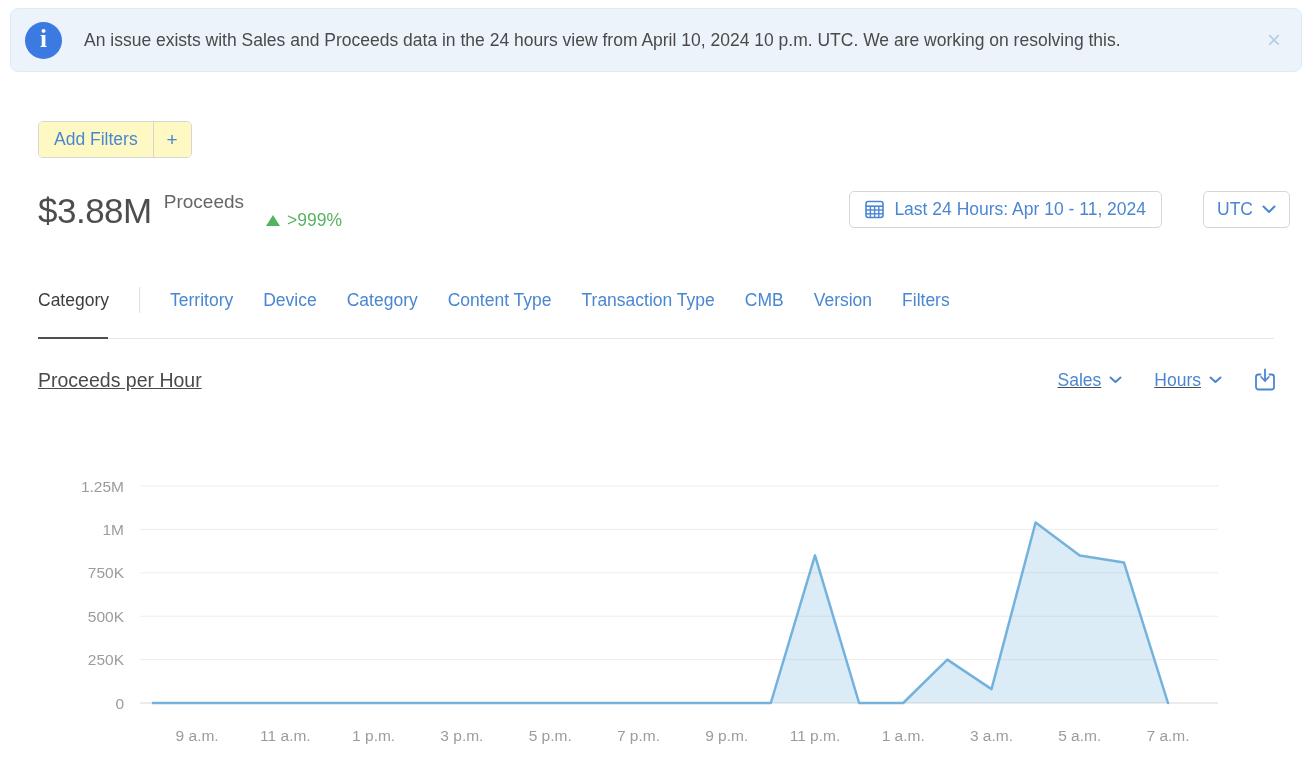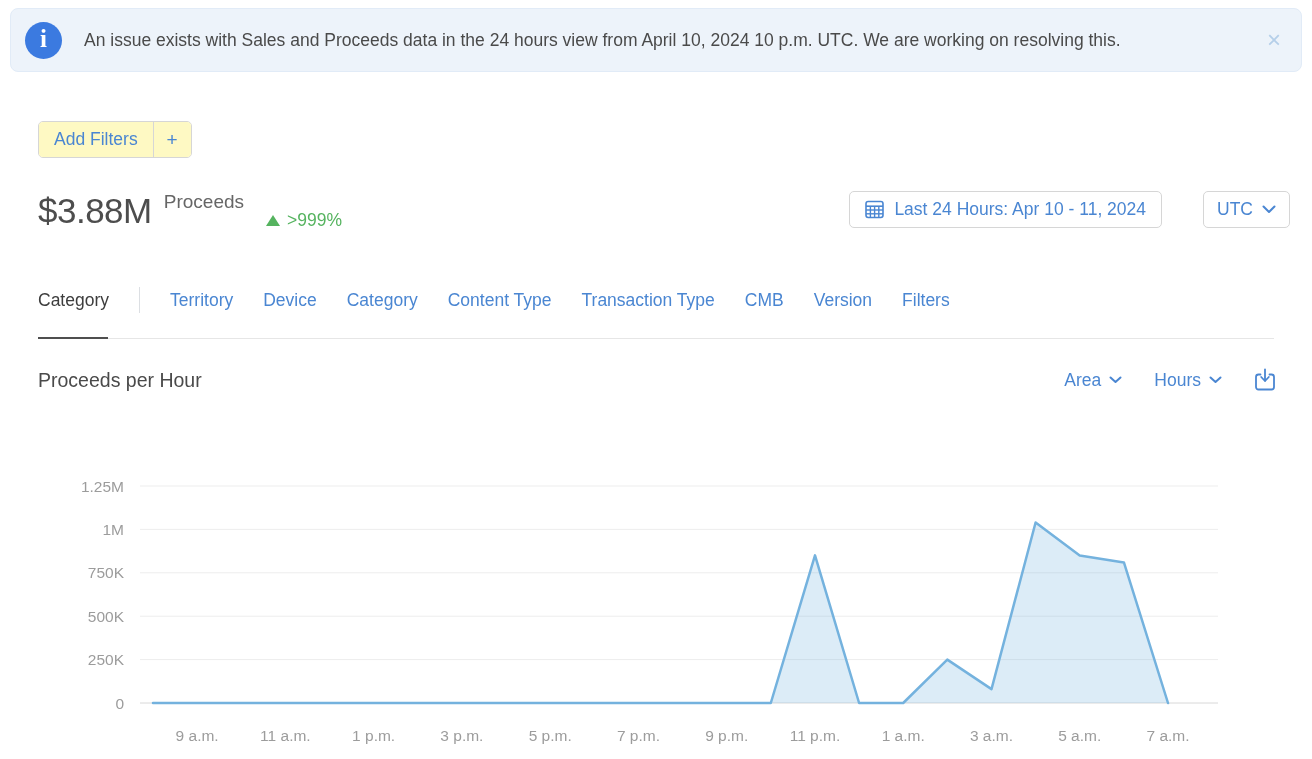--- a/index.html
+++ b/index.html
@@ -76,21 +76,21 @@
   .tab { color:#4a86d2; cursor:pointer; white-space:nowrap; }
   .tab.active { color:#3d3d3d; cursor:default; }
   .tab-divider { width:1px; height:26px; background:#dcdfe3; }
   .active-underline {
     position:absolute; left:0; bottom:-1px; width:70px; height:2px; background:#4f4f4f;
   }
 
   
   .section-row {
     position:absolute; left:38px; right:36px; top:364px; height:32px;
-    display:flex; align-items:center;
+    display:flex; align-items:center;text-decoration:underline;
   }
   .section-title { font-size:19.5px; color:#4a4a4a; }
   .section-controls { margin-left:auto; display:flex; align-items:center; gap:32px; }
   .dropdown { display:flex; align-items:center; color:#4a86d2; font-size:17.5px; cursor:pointer; }
   .dropdown svg { margin-left:8px; }
   .dl-icon { cursor:pointer; display:flex; align-items:center; }
 
   
   .chart-wrap { position:absolute; left:0; top:455px; width:1312px; height:304px; }
   .ylabel, .xlabel { font-size:15.5px; fill:#9c9c9c; font-family:"Liberation Sans",sans-serif; }
@@ -148,21 +148,21 @@
     <div class="tab">Transaction Type</div>
     <div class="tab">CMB</div>
     <div class="tab">Version</div>
     <div class="tab">Filters</div>
   </div>
 
 <div class="section-row">
   <span class="section-title">Proceeds per Hour</span>
   <div class="section-controls">
     <div class="dropdown">
-      <span>Area</span>
+      <span>Sales</span>
       <svg width="13" height="8" viewBox="0 0 13 8">
         <polyline points="1.5,1.5 6.5,6 11.5,1.5" fill="none" stroke="#4a86d2" stroke-width="2" stroke-linecap="round" stroke-linejoin="round"></polyline>
       </svg>
     </div>
     <div class="dropdown">
       <span>Hours</span>
       <svg width="13" height="8" viewBox="0 0 13 8">
         <polyline points="1.5,1.5 6.5,6 11.5,1.5" fill="none" stroke="#4a86d2" stroke-width="2" stroke-linecap="round" stroke-linejoin="round"></polyline>
       </svg>
     </div>

